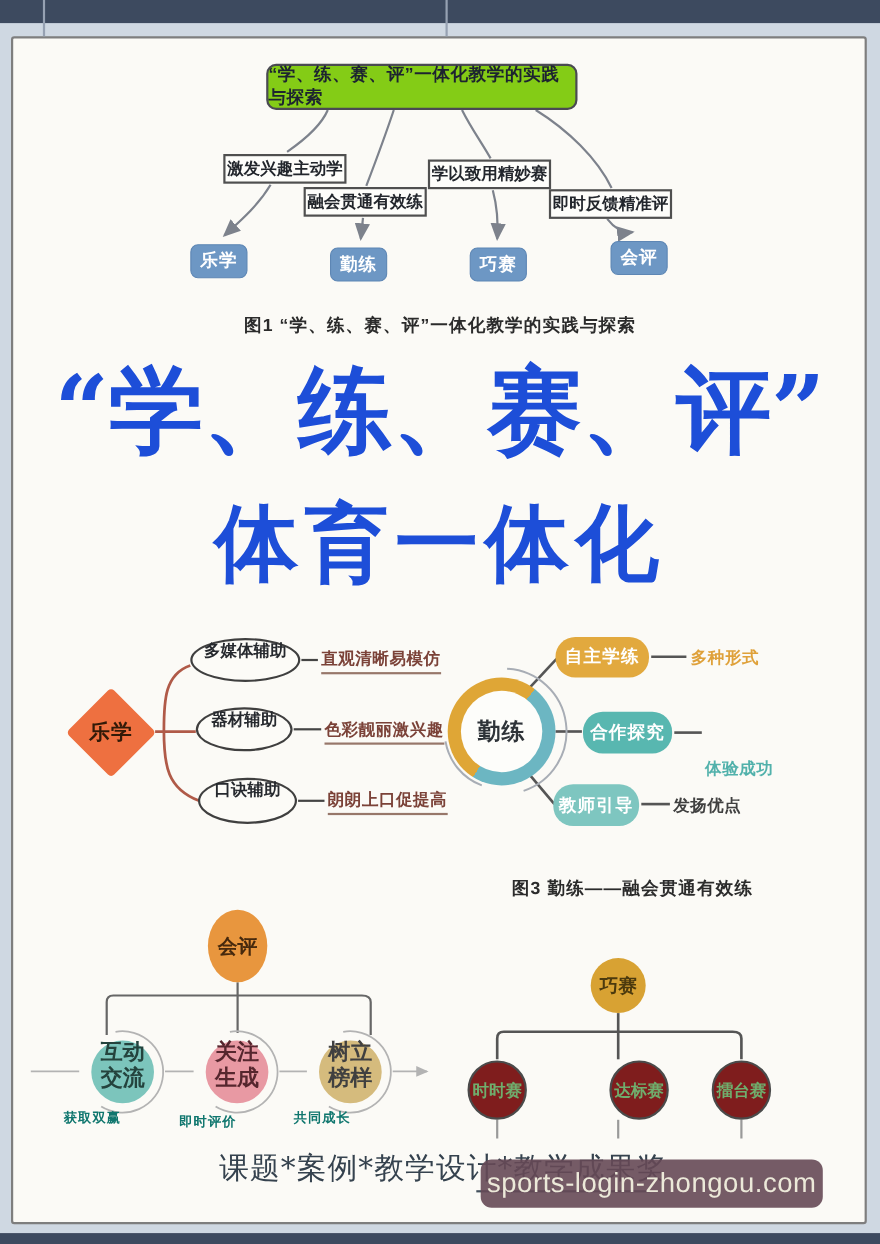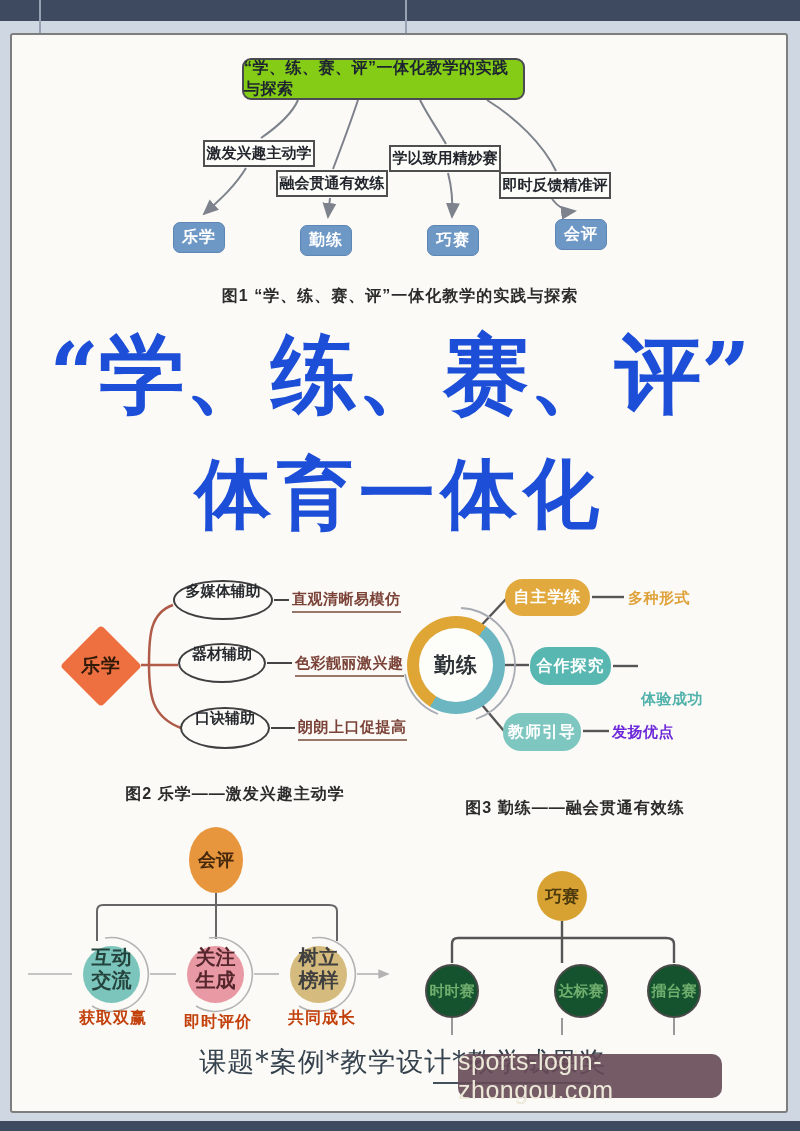--- a/index.html
+++ b/index.html
@@ -50,45 +50,45 @@
   .f3-core{position:absolute;left:12px;top:12px;width:74px;height:74px;border-radius:50%;background:#fdfdfa;
            display:flex;align-items:center;justify-content:center;font-size:21px;font-weight:bold;color:#2e3338;letter-spacing:1px;}
   .f3-box{position:absolute;border-radius:18px;display:flex;align-items:center;justify-content:center;
           color:#fff;font-weight:bold;font-size:16px;letter-spacing:1px;}
   .f3-b1{left:505px;top:579px;width:85px;height:37px;background:#e2a93e;}
   .f3-b2{left:530px;top:647px;width:81px;height:38px;background:#58b7b0;}
   .f3-b3{left:503px;top:713px;width:78px;height:38px;background:#7ec6c0;}
   .f3-desc{position:absolute;font-size:15px;font-weight:bold;letter-spacing:.5px;}
   .f3-d1{left:628px;top:589px;color:#dfa13a;}
   .f3-d2{left:641px;top:658px;color:#51b1ab;margin-top:32px;}
-  .f3-d3{left:612px;top:723px;color:#6d28d9;}
+  .f3-d3{left:612px;top:723px;color:#404040;}
 
   
   .f4-root{left:189px;top:827px;width:54px;height:66px;border-radius:50%;background:#e8963e;
            display:flex;align-items:center;justify-content:center;font-size:18px;font-weight:bold;color:#46290d;}
   .f4-circle{position:absolute;width:57px;height:57px;border-radius:50%;display:flex;align-items:flex-start;
              justify-content:center;text-align:center;font-size:20px;font-weight:bold;line-height:1.15;}
   .f4-circle span{width:2.3em;display:block;}
   .f4-c1{left:83px;top:946px;background:#7cc5bc;color:#24433d;}
   .f4-c2{left:187px;top:946px;background:#e899a3;color:#56262e;}
   .f4-c3{left:290px;top:946px;background:#d5bb7d;color:#404040;}
-  .f4-label{position:absolute;width:110px;text-align:center;font-size:16px;font-weight:bold;color:#c2410c;letter-spacing:1px;}
+  .f4-label{position:absolute;width:110px;text-align:left;font-size:12px;font-weight:bold;color:#0f766e;letter-spacing:1px;}
 
   
   .f5-root{left:537px;top:871px;width:50px;height:50px;border-radius:50%;background:#d8a233;
            display:flex;align-items:center;justify-content:center;font-size:17px;font-weight:bold;color:#4c3a0e;}
-  .f5-circle{position:absolute;width:54px;height:54px;border-radius:50%;background:#14532d;
+  .f5-circle{position:absolute;width:54px;height:54px;border-radius:50%;background:#7f1d1d;
              border:2.5px solid #4a4a4a;box-sizing:border-box;display:flex;align-items:center;
              justify-content:center;font-size:15px;font-weight:bold;color:#6fae6d;}
 
   
   .footer-caption{position:absolute;left:103px;top:1044px;width:600px;text-align:center;
                   font-family:"DejaVu Serif","Liberation Serif",serif;font-size:27px;color:#35424e;letter-spacing:1px;}
   .footer-underline{position:absolute;left:433px;top:1082px;width:158px;height:2px;background:#42505c;}
-  .watermark{position:absolute;left:458px;top:1054px;width:264px;height:44px;border-radius:10px;
+  .watermark{position:absolute;left:437px;top:1054px;width:311px;height:44px;border-radius:10px;
              background:rgba(102,73,86,0.9);display:flex;align-items:center;justify-content:center;
              color:#ece9d9;font-size:25px;letter-spacing:.5px;}
 </style>
 </head>
 <body>
 
 <div id="canvas">
 
   <div class="page"></div>
   <div class="bar bar-top"></div>
@@ -203,21 +203,20 @@
   </div>
   <div class="abs f2-ellipse" style="left:178px;top:643px;width:88px;height:40px;">
     <span>器材辅助</span>
   </div>
   <div class="abs f2-ellipse" style="left:180px;top:707px;width:90px;height:42px;">
     <span>口诀辅助</span>
   </div>
   <div class="f2-desc" style="left:292px;top:590px;">直观清晰易模仿</div>
   <div class="f2-desc" style="left:295px;top:654px;">色彩靓丽激兴趣</div>
   <div class="f2-desc" style="left:298px;top:718px;">朗朗上口促提高</div>
-  <div class="fig-caption" style="left:85px;top:784px;width:300px;">图2  乐学——激发兴趣主动学</div>
 
   <div class="abs f3-ring">
     <div class="f3-core">
       <span>勤练</span>
     </div>
   </div>
   <div class="f3-box f3-b1">
     <span>自主学练</span>
   </div>
   <div class="f3-box f3-b2">

